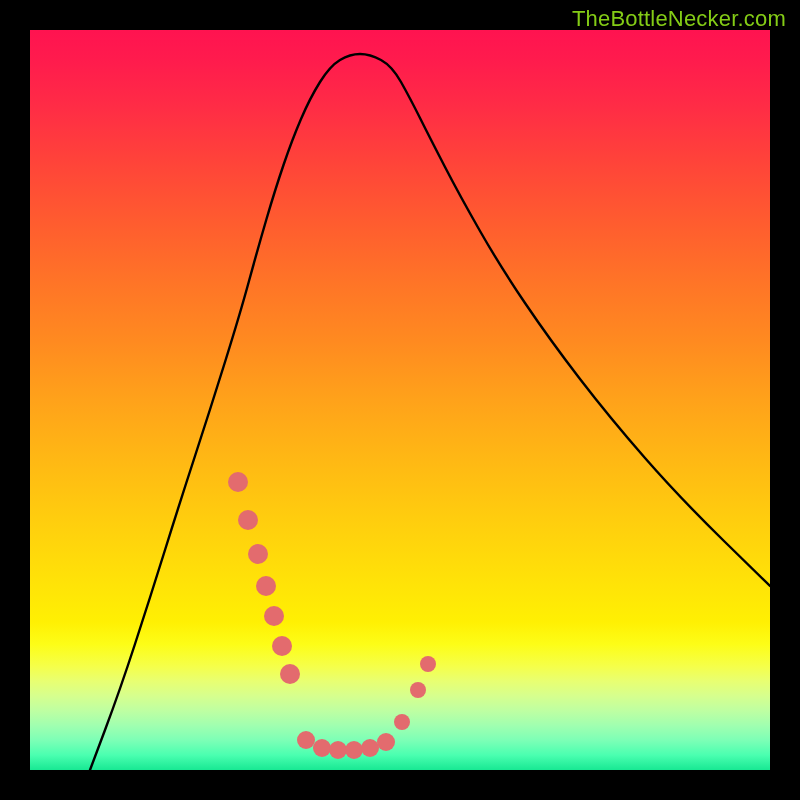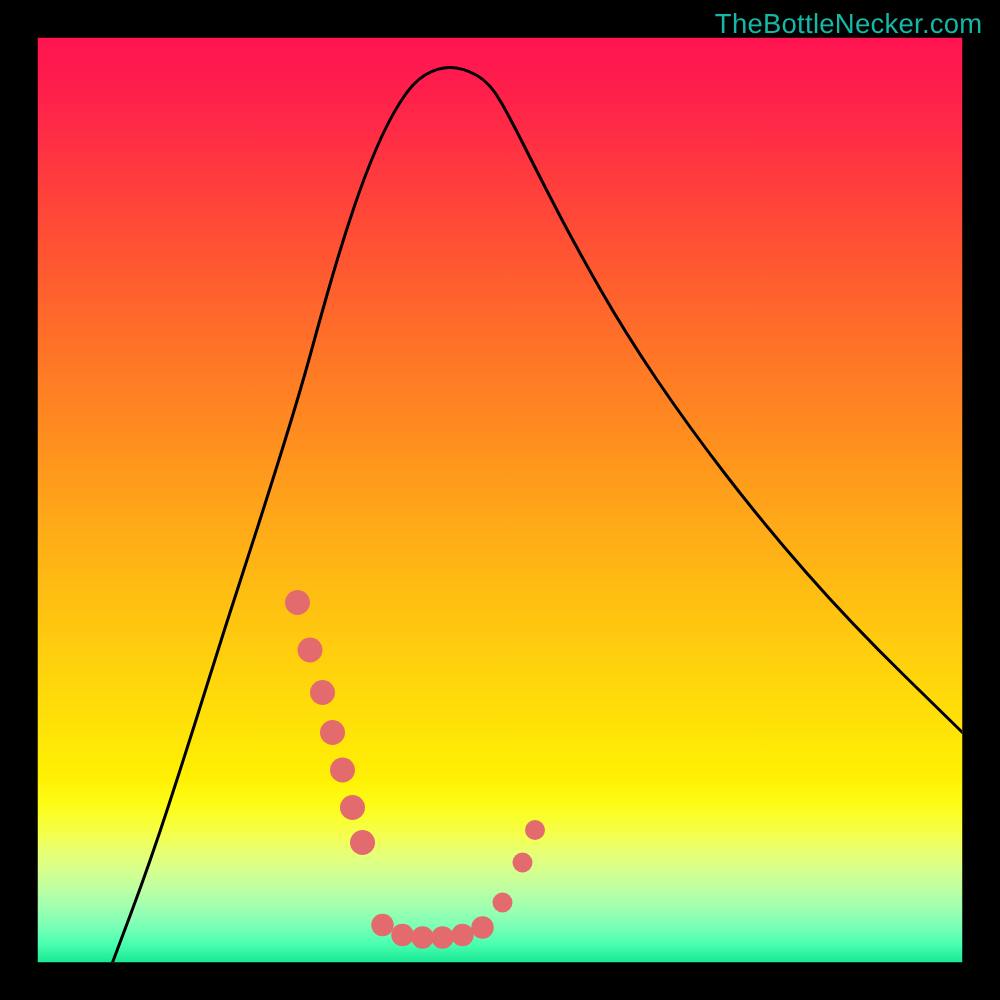--- a/index.html
+++ b/index.html
@@ -8,21 +8,21 @@
     width: 800px;
     height: 800px;
     background: #000;
     font-family: Arial, Helvetica, sans-serif;
     overflow: hidden;
   }
   .source-label {
     position: absolute;
     top: 6px;
     right: 14px;
-    color: #14b8a6;
+    color: #84cc16;
     font-size: 22px;
     font-weight: 500;
     letter-spacing: 0.2px;
     z-index: 10;
   }
   .plot-area {
     position: absolute;
     left: 30px;
     top: 30px;
     width: 740px;

